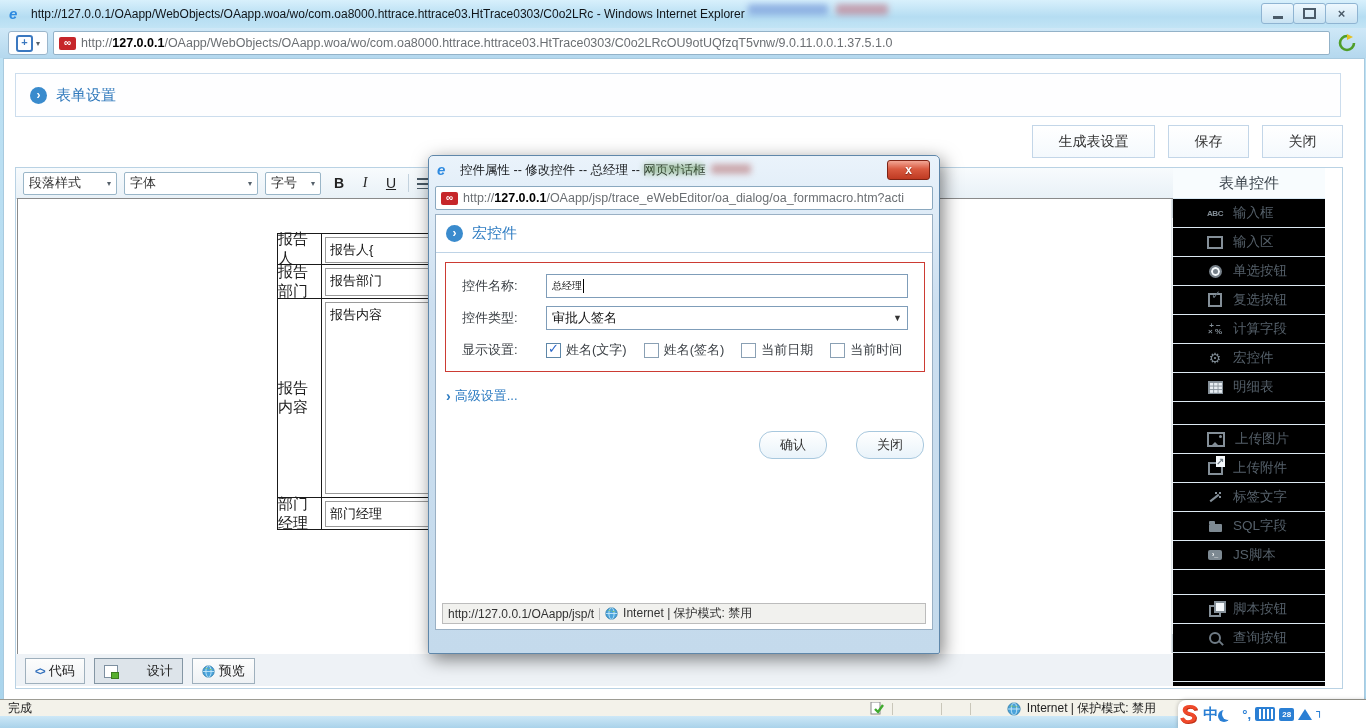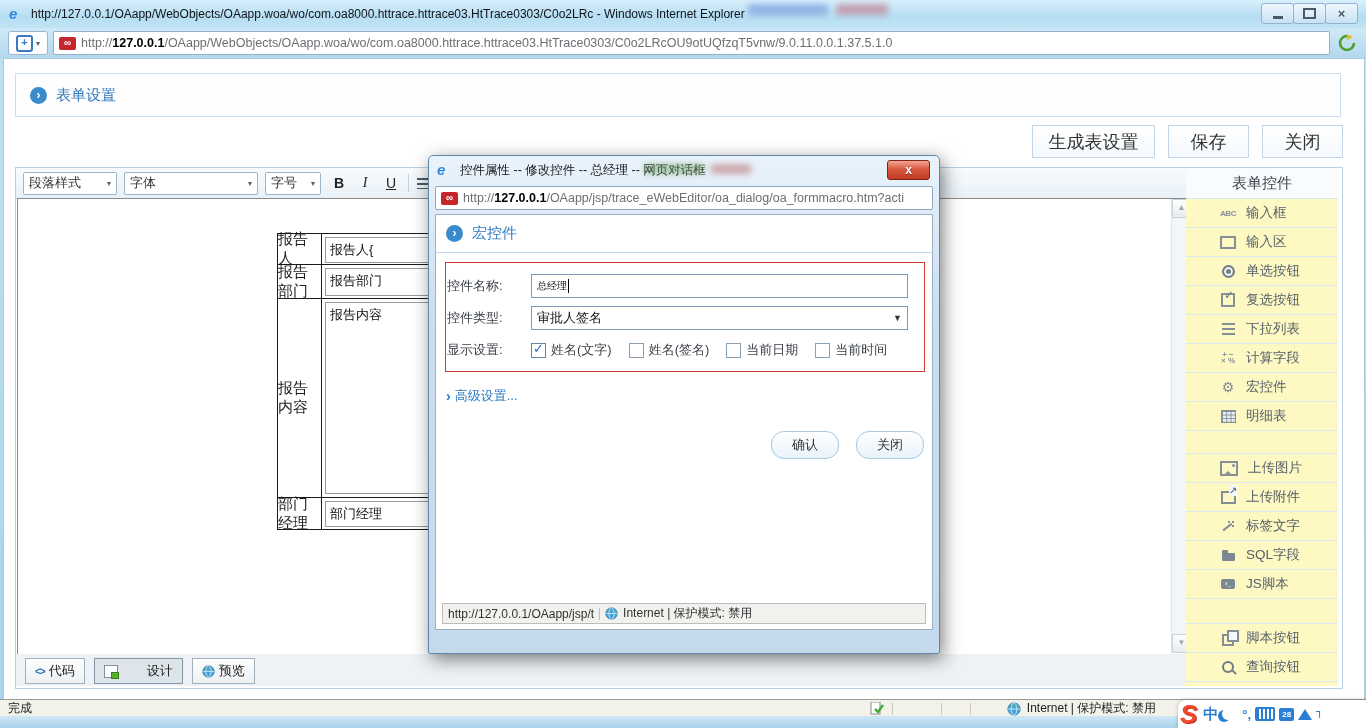--- a/index.html
+++ b/index.html
@@ -35,21 +35,21 @@
   .urlhost{color:#000;font-weight:bold;}
   .refreshbtn{width:26px;height:24px;margin:0 6px 0 4px;display:flex;align-items:center;justify-content:center;}
   
   #mainframe{left:3px;top:58px;width:1360px;height:658px;background:#fff;border:1px solid #a8cadf;}
   .pgheader{position:absolute;left:11px;top:14px;width:1324px;height:42px;background:#fefeff;
     border:1px solid #ccdded;display:flex;align-items:center;}
   .bluedot{width:17px;height:17px;border-radius:50%;background:#3a8bcd;color:#fff;font-size:12px;
     font-weight:bold;text-align:center;line-height:16px;margin-left:14px;}
   .pgheader span.t{color:#3079bc;font-size:15px;margin-left:9px;}
   .topbtn{position:absolute;top:66px;height:31px;background:linear-gradient(#ffffff,#f4f9fd);
-    border:1px solid #c3d6e8;color:#333;font-size:18px;display:flex;align-items:center;justify-content:center;}
+    border:1px solid #c3d6e8;color:#333;font-size:14px;display:flex;align-items:center;justify-content:center;}
   
   #workspace{position:absolute;left:11px;top:108px;width:1326px;height:520px;border:1px solid #b9d2e4;}
   #editor{position:absolute;left:0;top:0;width:1173px;height:518px;border-right:1px solid #b9d2e4;}
   #edtoolbar{position:absolute;left:0;top:0;width:1173px;height:30px;
     background:linear-gradient(#f8fbfd,#e9f1f7);border-bottom:1px solid #c5d8e6;
     display:flex;align-items:center;}
   .tbsel{height:21px;background:#fff;border:1px solid #9ab6c8;border-radius:2px;font-size:13px;color:#333;
     display:flex;align-items:center;padding:0 5px;margin-left:7px;justify-content:space-between;}
   .tbbtn{font-size:14px;color:#222;margin-left:10px;width:16px;text-align:center;}
   .tbsep{width:1px;height:18px;background:#c3d2de;margin-left:9px;}
@@ -72,21 +72,21 @@
   #edtabs{position:absolute;left:0;top:486px;width:1173px;height:32px;background:#eef2f6;
     display:flex;align-items:flex-start;padding-top:4px;box-sizing:border-box;}
   .edtab{height:24px;border:1px solid #9fb0bd;background:linear-gradient(#fdfdfd,#eef1f4);
     display:flex;align-items:center;padding:0 9px;margin-left:9px;font-size:13px;color:#222;}
   .edtab.active{background:#dde4ea;border-color:#8496a4;gap:24px;}
   .code-ic{color:#2e6dbb;font-weight:bold;font-size:10px;margin-right:4px;letter-spacing:-1px;}
   .design-ic{width:12px;height:11px;position:relative;margin-right:5px;background:#fff;border:1px solid #7d8fa0;}
   .design-ic::after{content:"";position:absolute;right:-2px;bottom:-2px;width:6px;height:5px;background:#58b030;border:1px solid #3d7c20;}
   .mini-globe{margin-right:4px;}
   
-  #sidebar{position:absolute;right:4px;top:0;width:152px;height:518px;background:#fef9c3;overflow:hidden;}
+  #sidebar{position:absolute;right:17px;top:0;width:152px;height:518px;background:#000000;overflow:hidden;}
   .sbtitle{height:30px;display:flex;align-items:center;justify-content:center;font-size:15px;color:#3c454d;
     border-bottom:1px solid #d9e8f3;background:#f8fcfe;}
   .sbitem{height:28px;border-bottom:1px solid #dde9f2;display:flex;align-items:center;padding-left:34px;}
   .sbitem .lb{font-size:13.5px;color:#55606a;margin-left:10px;white-space:nowrap;}
   .sbgap{height:22px;border-bottom:1px solid #dde9f2;}
   .ic{display:flex;align-items:center;justify-content:center;min-width:16px;color:#848f98;}
   .i-abc{font-size:8px;font-weight:bold;letter-spacing:-.5px;}
   .i-area{width:12px;height:9px;border:2px solid #848f98;}
   .i-radio{width:9px;height:9px;border:2px solid #757f88;border-radius:50%;background:#757f88;box-shadow:inset 0 0 0 2px #f5f9fc;}
   .i-check{width:10px;height:10px;border:2px solid #848f98;position:relative;}
@@ -128,38 +128,38 @@
   .dlg-title .dtext{font-size:12.5px;color:#16191c;margin-left:7px;white-space:nowrap;}
   .dlg-close{position:absolute;right:9px;top:4px;width:41px;height:18px;border-radius:3px;
     background:linear-gradient(#f2a795,#d95a40 45%,#bf3a22);border:1px solid #7e2415;
     color:#fff;font-weight:bold;font-size:12px;display:flex;align-items:center;justify-content:center;
     text-shadow:0 1px 1px #7e2415;}
   .dlg-url{margin:2px 6px 0 6px;height:22px;background:#fff;border:1px solid #8aa8bf;border-radius:2px;
     display:flex;align-items:center;font-size:12.5px;color:#6b6f73;overflow:hidden;white-space:nowrap;}
   .dlg-body{margin:4px 6px 0 6px;height:416px;background:#fff;border:1px solid #9ab0c4;box-sizing:border-box;position:relative;}
   .dlg-sect{height:37px;display:flex;align-items:center;border-bottom:1px solid #bed3e6;}
   .dlg-sect .st{color:#2e7cc2;font-size:15px;margin-left:9px;}
-  .redbox{margin:9px 7px 0 9px;border:1px solid #cc3b33;padding:11px 16px 12px 1px;}
+  .redbox{margin:9px 7px 0 9px;border:1px solid #cc3b33;padding:11px 16px 12px 16px;}
   .frow{display:flex;align-items:center;margin-bottom:8px;}
   .frow:last-child{margin-bottom:0;}
   .flabel{width:84px;font-size:13px;color:#3a3f44;}
   .finput{flex:1;height:22px;border:1px solid #7f9db9;font-size:10px;color:#111;
     display:flex;align-items:center;padding:0 5px;background:#fff;}
   .fselect{flex:1;height:22px;border:1px solid #7f9db9;font-size:13px;color:#111;
     display:flex;align-items:center;padding:0 5px;justify-content:space-between;background:#fff;}
   .caret{display:inline-block;width:1px;height:14px;background:#000;margin-left:1px;}
   .ckgroup{display:flex;align-items:center;margin-right:17px;}
   .ckbox{width:13px;height:13px;border:1px solid #8aa0b4;background:#fff;position:relative;margin-right:5px;}
   .ckbox.checked{border-color:#5e87a8;}
   .ckbox.checked::after{content:"✓";position:absolute;left:1px;top:-3px;font-size:13px;font-weight:bold;color:#2a66c8;}
   .cklabel{font-size:13px;color:#3a3f44;}
   .advlink{margin:15px 0 0 10px;font-size:13px;color:#2e7cc2;display:flex;align-items:center;}
   .advlink .ar{font-weight:bold;margin-right:4px;font-size:14px;}
   .dlg-btnrow{display:flex;justify-content:flex-end;margin:26px 8px 0 0;}
-  .pill{width:66px;height:26px;border:1px solid #a8c8de;border-radius:13px;margin-left:17px;
+  .pill{width:66px;height:26px;border:1px solid #a8c8de;border-radius:13px;margin-left:29px;
     background:linear-gradient(#ffffff,#e9f3fa);font-size:13px;color:#333;
     display:flex;align-items:center;justify-content:center;}
   .dlg-status{position:absolute;left:6px;right:6px;bottom:5px;height:19px;background:#f1f1ee;
     border:1px solid #bcbcbc;display:flex;align-items:center;font-size:12px;color:#333;overflow:hidden;text-align:center;}
   
   #imebar{left:1178px;top:700px;width:188px;height:28px;background:#fff;z-index:60;
     border-radius:8px 0 0 0;box-shadow:0 0 4px rgba(0,0,0,.25);display:flex;align-items:center;}
   .slogo{color:#f0492b;font-weight:bold;font-size:26px;line-height:26px;font-style:italic;margin:0 4px 0 2px;
     text-shadow:1px 1px 0 #c03015;}
   .imeic{color:#2a7fd4;display:flex;align-items:center;justify-content:center;margin:0 2px;}
@@ -322,26 +322,20 @@
           </span>
         <span class="lb">单选按钮</span>
       </div>
       <div class="sbitem">
         <span class="ic">
             <span class="i-check"></span>
           </span>
         <span class="lb">复选按钮</span>
       </div>
       <div class="sbitem">
-        <span class="ic">
-            <span class="i-list"></span>
-          </span>
-        <span class="lb">下拉列表</span>
-      </div>
-      <div class="sbitem">
         <span class="ic i-calc">
             <span>+ −</span>
             <span>× %</span>
           </span>
         <span class="lb">计算字段</span>
       </div>
       <div class="sbitem">
         <span class="ic i-gear">⚙</span>
         <span class="lb">宏控件</span>
       </div>

